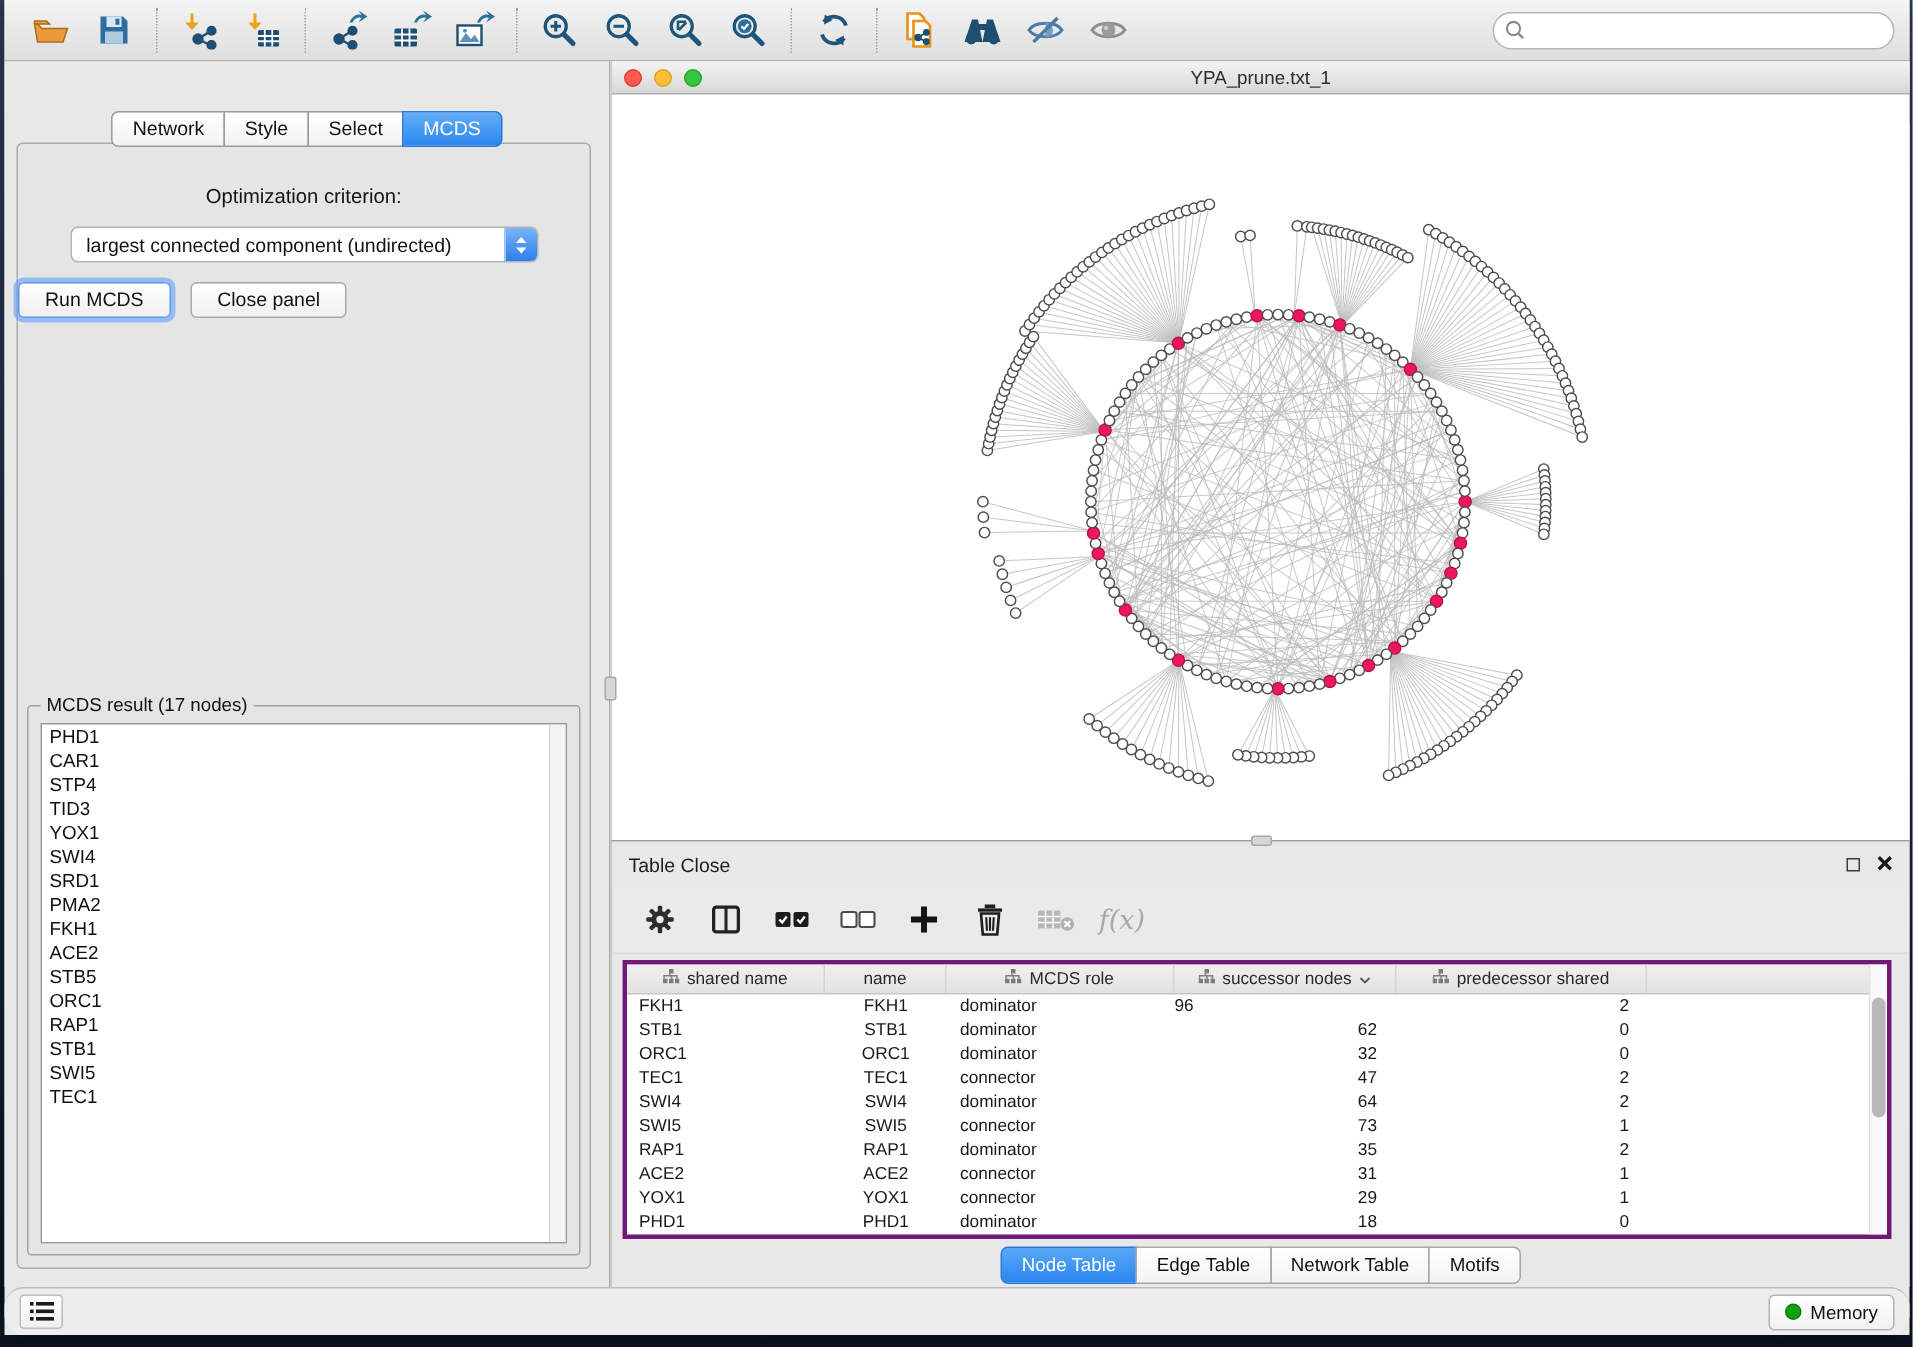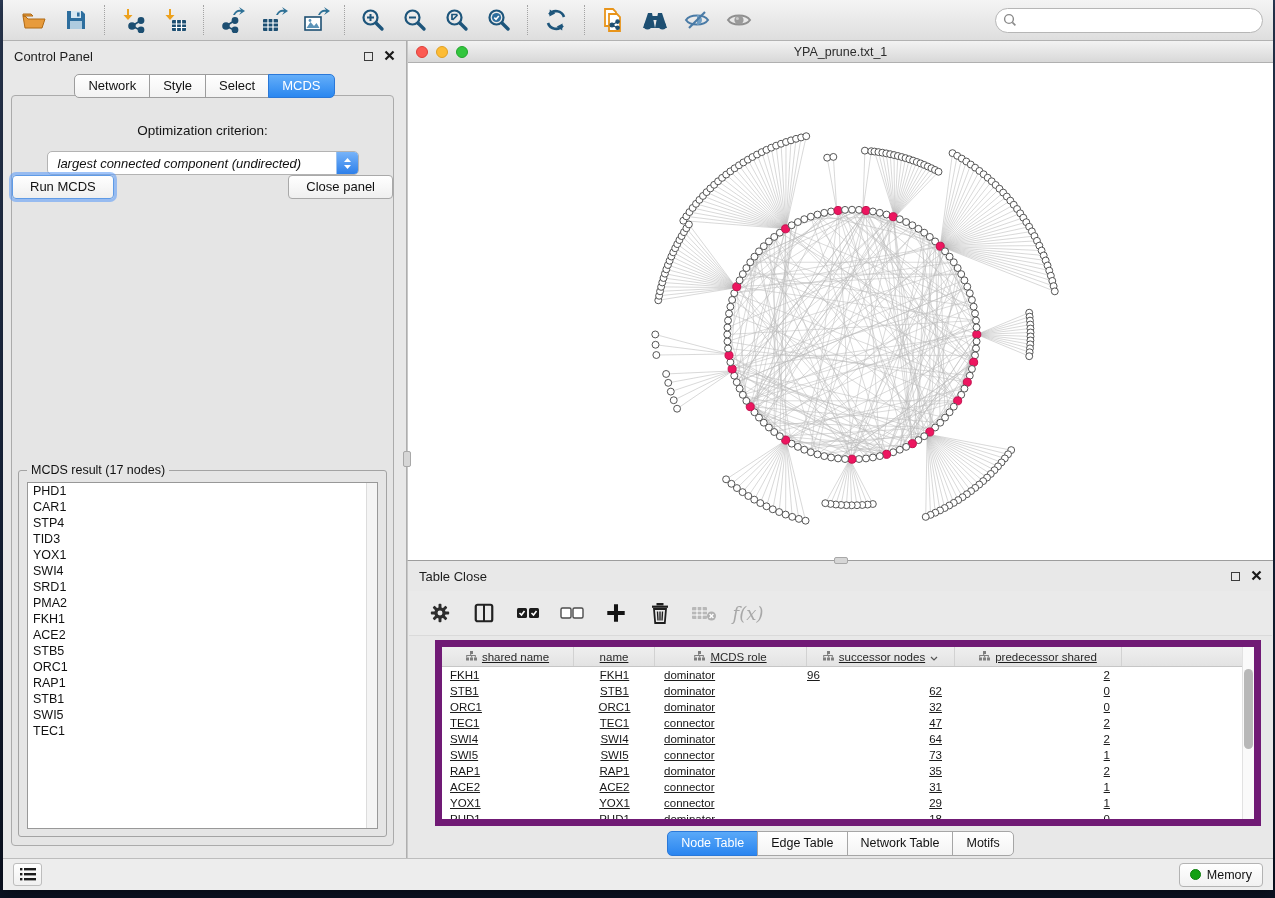--- a/index.html
+++ b/index.html
@@ -33,27 +33,27 @@
   .cp-tabs{ position:absolute; top:33px; left:0; right:0; display:flex; justify-content:center; z-index:3; }
   .cp-tab{ font-size:13px; padding:3px 13px 4px; background:linear-gradient(#ffffff,#f2f2f2);
     border:1px solid #9c9c9c; margin-left:-1px; color:#111; }
   .cp-tab:first-child{ border-radius:5px 0 0 5px; margin-left:0; }
   .cp-tab:last-child{ border-radius:0 5px 5px 0; }
   .cp-tab.active{ background:linear-gradient(#64aef9,#2a87f0); color:#fff; border-color:#2a78d8; }
 
   .cp-content{ position:absolute; left:8px; right:12px; top:54px; bottom:12px;
     border:1px solid #ababab; border-radius:4px; background:#e5e5e5; }
   .opt-label{ text-align:center; margin-top:27px; font-size:13.5px; color:#141414; }
-  .combo-row{ display:flex; justify-content:center; margin-top:13px;font-style:italic; }
+  .combo-row{ display:flex; justify-content:center; margin-top:13px; }
   .combo{ width:312px; height:24px; background:#fff; border:1px solid #b3b3b3; border-radius:5px;
     display:flex; align-items:center; overflow:hidden; }
   .combo-text{ flex:1; font-size:13px; padding-left:10px; color:#111; white-space:nowrap; }
   .combo-cap{ width:22px; height:24px; background:linear-gradient(#7ab6fa,#2a7de9);
     display:flex; flex-direction:column; align-items:center; justify-content:center; gap:1px; border-left:1px solid #9cc2ef; }
-  .btn-row{ display:flex; justify-content:space-between; gap:13px; }
+  .btn-row{ display:flex; justify-content:flex-start; gap:13px; margin-top:13px; }
   .btn{ background:linear-gradient(#ffffff,#efefef); border:1px solid #a9a9a9; border-radius:4px;
     font-size:13px; padding:3px 17px 4px; color:#111; }
   .btn.focus-ring{ box-shadow:0 0 0 3px rgba(98,158,246,.6); border-color:#5f9be6; }
 
   .mcds-group{ position:absolute; left:6px; right:6px; top:374px; bottom:8px;
     border:1px solid #a3a3a3; border-radius:3px; }
   .mcds-legend{ position:absolute; top:-8px; left:8px; background:#e5e5e5; padding:0 4px; font-size:12.5px; color:#111; }
   .mcds-list{ position:absolute; left:8px; right:8px; top:11px; bottom:7px; background:#fff;
     border:1px solid #989898; overflow:hidden; }
   .mcds-item{ height:16px; line-height:16px; font-size:12.5px; padding-left:5px; color:#101010; }
@@ -78,41 +78,41 @@
   .h-split-handle{ position:absolute; bottom:-4px; left:50%; margin-left:-7px; width:14px; height:7px;
     background:#d6d6d6; border:1px solid #a8a8a8; border-radius:2px; z-index:5; }
 
   
   .table-panel{ flex:1; display:flex; flex-direction:column; background:#e8e8e8; min-height:0; border-left:1px solid #c7c7c7; }
   .tp-toolbar{ height:45px; flex:none; display:flex; align-items:center; gap:10px; padding:0 14px;
     background:#eaeaea; border-bottom:1px solid #dadada; margin:0 1px; }
   .tp-btn{ width:34px; height:32px; display:flex; align-items:center; justify-content:center; }
   .fx-label{ font-family:"DejaVu Serif", serif; font-style:italic; font-size:18px; color:#a8a8a8; }
 
-  .table-wrap{ flex:1; margin:4px 12px 2px 27px; background:#fff; border:7px solid #701a75;
-    position:relative; overflow:hidden; min-height:0;text-decoration:underline; }
+  .table-wrap{ flex:1; margin:4px 12px 2px 7px; background:#fff; border:3px solid #701a75;
+    position:relative; overflow:hidden; min-height:0; }
   .thead{ display:flex; height:20px; background:linear-gradient(#efefef,#e3e3e3); border-bottom:1px solid #c6c6c6; }
   .th{ display:flex; align-items:center; justify-content:center; gap:5px; font-size:11.5px; color:#2a2a2a;
     border-right:1px solid #d2d2d2; flex:none; overflow:hidden; }
   .th:last-child{ border-right:none; flex:1; }
   .trow{ display:flex; height:16px; align-items:center; }
   .td{ font-size:11.5px; color:#171717; flex:none; white-space:nowrap; overflow:hidden; }
   .table-scroll{ position:absolute; right:0; top:0; bottom:0; width:12px; background:#fafafa; border-left:1px solid #e2e2e2; }
   .table-thumb{ position:absolute; left:1px; right:1px; top:22px; height:80px; background:#b8b8b8; border-radius:5px; }
 
   .tp-tabs{ height:30px; flex:none; display:flex; justify-content:center; align-items:center; }
   .tp-tab{ font-size:12.5px; padding:4px 13px 5px; background:linear-gradient(#ffffff,#f3f3f3);
     border:1px solid #a6a6a6; margin-left:-1px; color:#111; }
   .tp-tab:first-child{ border-radius:5px 0 0 5px; margin-left:0; }
   .tp-tab:last-child{ border-radius:0 5px 5px 0; }
   .tp-tab.active{ background:linear-gradient(#5aa9f8,#2a85f0); color:#fff; border-color:#2a78d8; }
 
   
   .status-bar{ height:32px; flex:none; background:#ededed; border-top:1px solid #bdbdbd;
-    display:flex; align-items:center; padding:0 10px; }
+    display:flex; align-items:center; padding:0 10px;border-radius:13px; }
   .list-btn{ width:29px; height:23px; background:linear-gradient(#fff,#f0f0f0); border:1px solid #bdbdbd;
     border-radius:3px; display:flex; align-items:center; justify-content:center; }
   .memory-btn{ margin-left:auto; height:24px; background:linear-gradient(#fff,#f1f1f1); border:1px solid #b3b3b3;
     border-radius:4px; display:flex; align-items:center; gap:6px; padding:0 10px; font-size:12.5px; color:#111; }
   .green-dot{ width:11px; height:11px; border-radius:50%; background:#12a012; border:1px solid #0c7d0c; }
 </style>
 </head>
 <body>
 
 <div class="app-window">
@@ -266,29 +266,20 @@
           <circle cx="6" cy="6" r="4.4" fill="none" stroke="#8a8a8a" stroke-width="1.4"></circle>
           <path d="M9.4 9.4l3 3" stroke="#8a8a8a" stroke-width="1.6"></path>
         </svg>
       <input value="" placeholder="" style="">
     </div>
   </div>
 
   <div class="main">
 
     <div class="control-panel">
-      <div class="panel-titlebar">
-        <span>Control Panel</span>
-        <span class="win-icons">
-          <span class="float-box"></span>
-          <span><svg width="11" height="11" viewBox="0 0 11 11">
-                <path d="M1.5 1.5l8 8M9.5 1.5l-8 8" stroke="#1a1a1a" stroke-width="2.2"></path>
-              </svg></span>
-        </span>
-      </div>
       <div class="cp-tabs" id="cp-tabs">
           <div class="cp-tab">Network</div>
           <div class="cp-tab">Style</div>
           <div class="cp-tab">Select</div>
           <div class="cp-tab active">MCDS</div>
         </div>
       <div class="cp-content">
         <div class="opt-label">Optimization criterion:</div>
         <div class="combo-row">
           <div class="combo">

